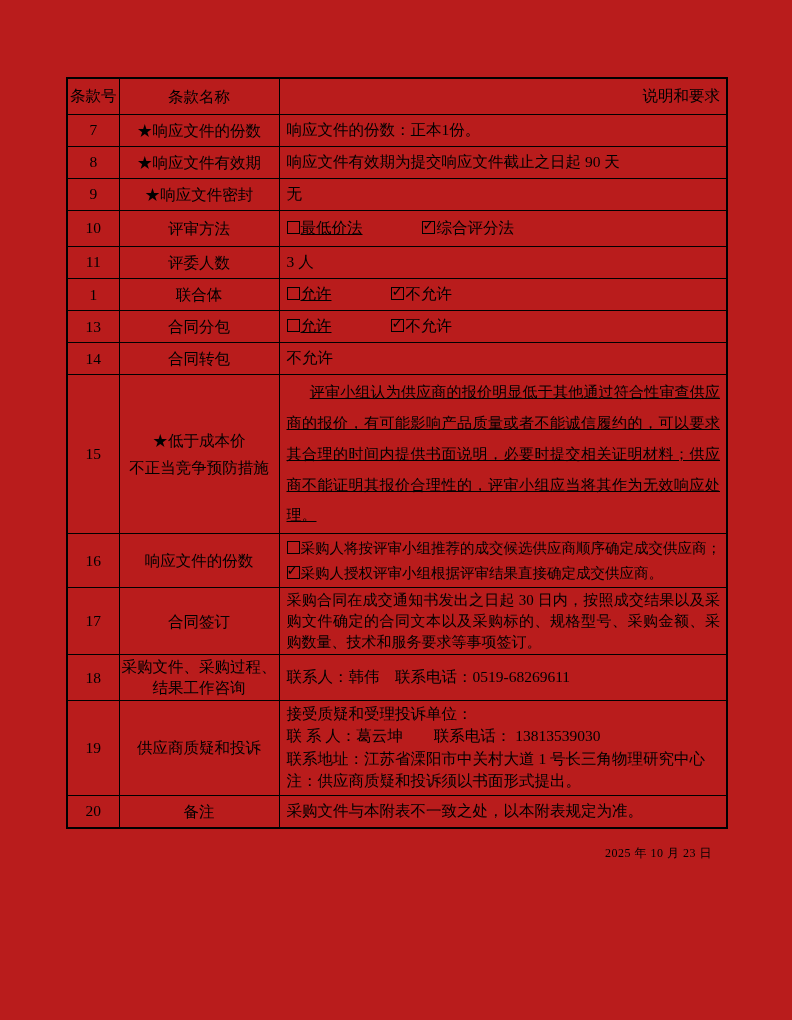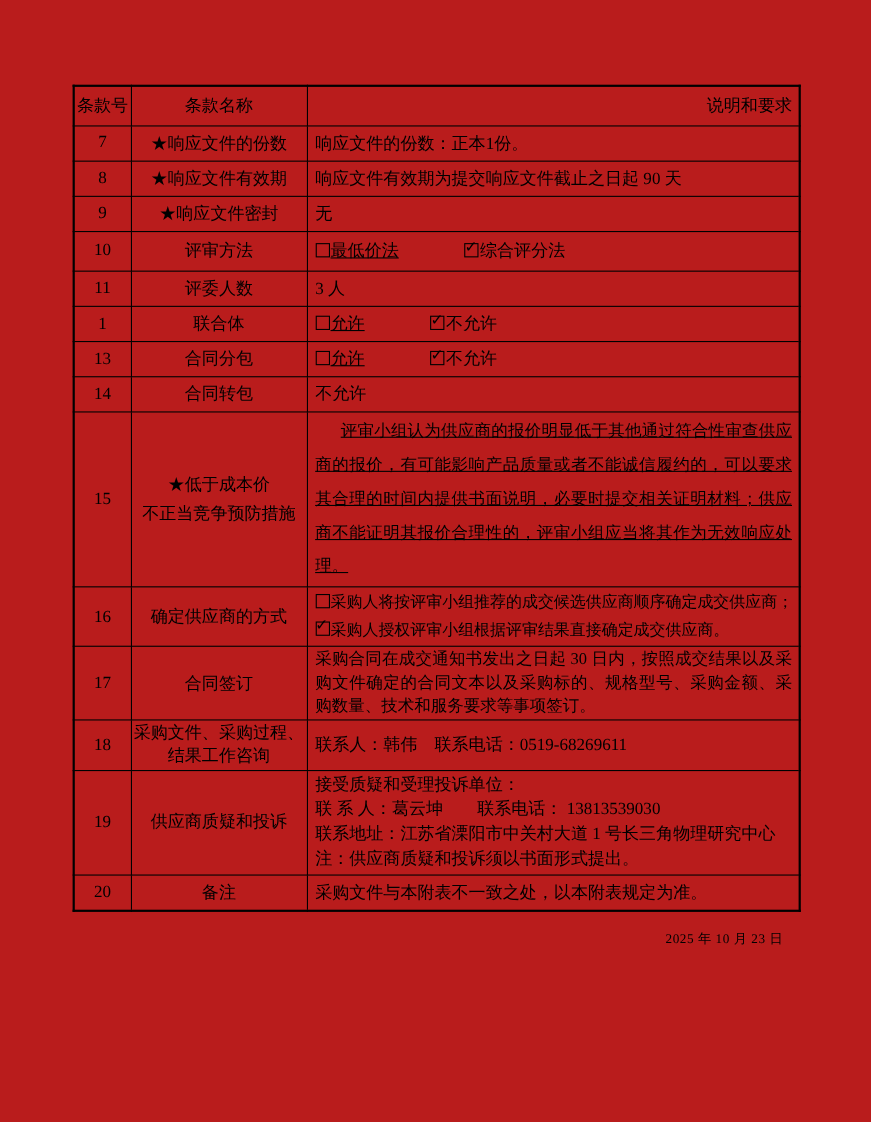--- a/index.html
+++ b/index.html
@@ -167,21 +167,21 @@
         <div>★低于成本价</div>
         <div>不正当竞争预防措施</div>
       </td>
       <td class="desc">
         <div class="para indent">评审小组认为供应商的报价明显低于其他通过符合性审查供应商的报价，有可能影响产品质量或者不能诚信履约的，可以要求其合理的时间内提供书面说明，必要时提交相关证明材料；供应商不能证明其报价合理性的，评审小组应当将其作为无效响应处理。</div>
       </td>
     </tr>
 
     <tr style="height:52px;">
       <td class="no">16</td>
-      <td class="name">确定供应商的方式</td>
+      <td class="name">响应文件的份数</td>
       <td class="desc">
         <div class="opts-stacked">
           <div class="opt-line"><span class="cb"></span><span>采购人将按评审小组推荐的成交候选供应商顺序确定成交供应商；</span></div>
           <div class="opt-line"><span class="cb"><span class="ck">✓</span></span><span>采购人授权评审小组根据评审结果直接确定成交供应商。</span></div>
         </div>
       </td>
     </tr>
 
     <tr style="height:62px;">
       <td class="no">17</td>

